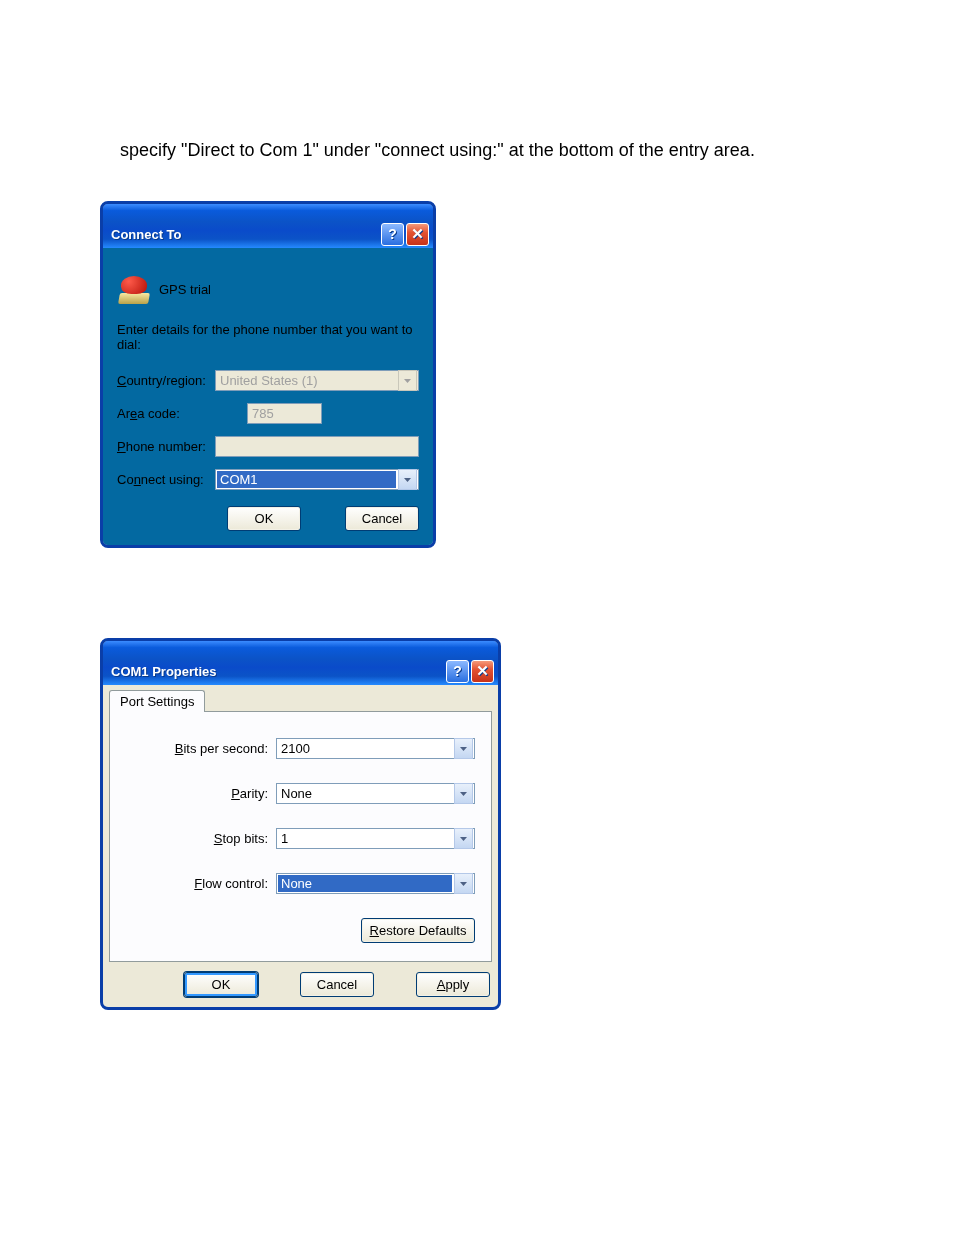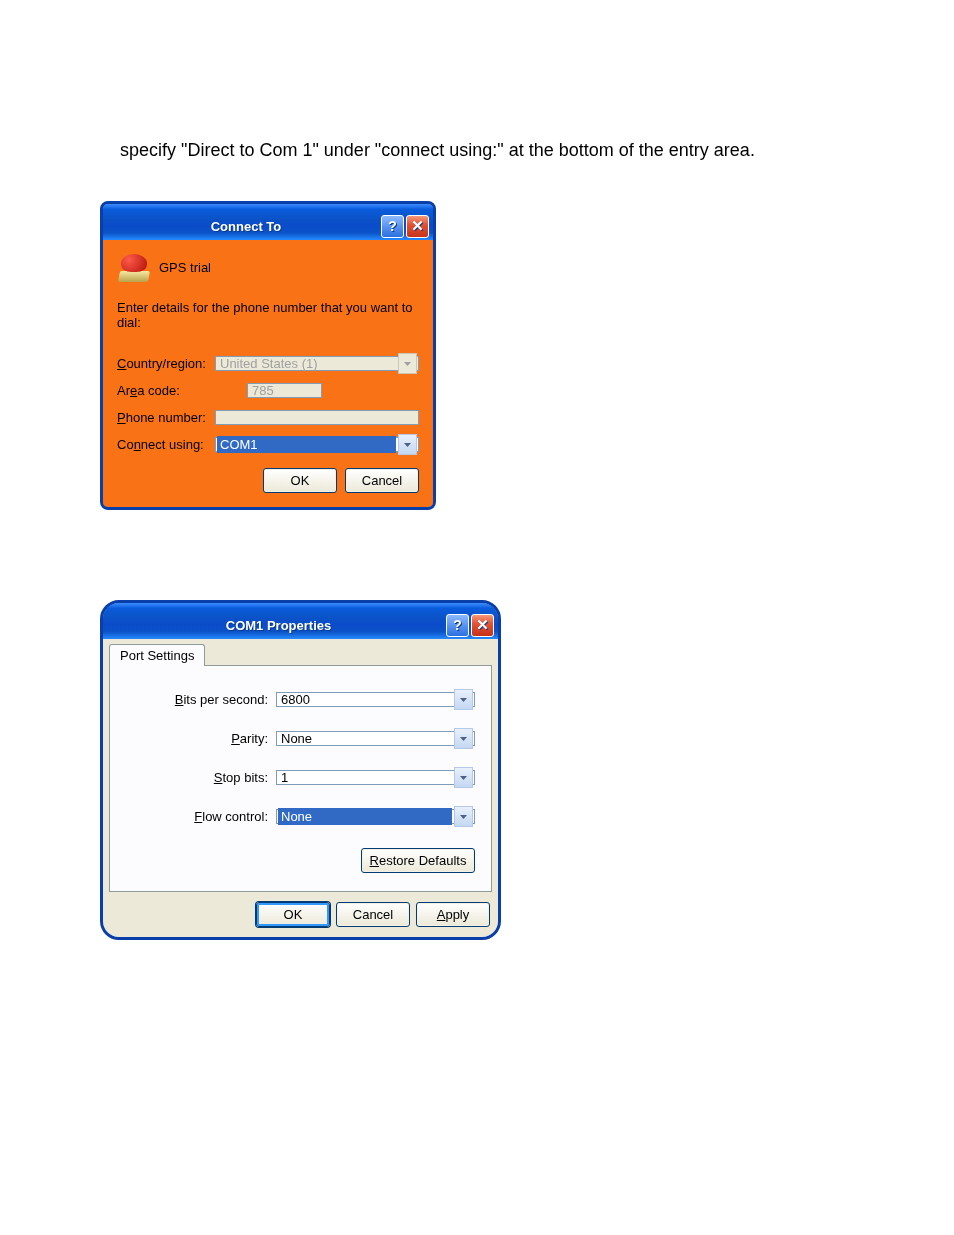--- a/index.html
+++ b/index.html
@@ -26,34 +26,32 @@
   .xp-dialog {
     border: 3px solid #0a3ea8;
     border-radius: 8px;
     box-shadow: 0 0 0 1px #1c5fc7 inset;
     width: 330px;
     background: #ece9d8;
     overflow: hidden;
   }
   .xp-dialog.big {
     width: 395px;
-    border-radius: 19px;
   }
   .titlebar {
     display: flex;
     align-items: center;
     justify-content: space-between;
     height: 28px;
-    padding: 8px 4px 0 8px;
+    padding: 16px 4px 0 8px;
     background: linear-gradient(to bottom, #3b8cff 0%, #0a5bdc 15%, #0b53c7 40%, #0a4bca 60%, #0b53c7 80%, #258aff 100%);
     color: #fff;
     font-weight: bold;
     font-size: 13px;
     text-shadow: 1px 1px 0 #083a8c;
-    text-align: center;
   }
   .titlebar .title-text {
     flex: 1;
     font-family: "Tahoma", sans-serif;
   }
   .titlebar-btns {
     display: flex;
     gap: 2px;
   }
   .tb-btn {
@@ -72,22 +70,22 @@
     background: linear-gradient(to bottom, #8cb9ff, #2a6fe0);
     color: #fff;
   }
   .tb-close {
     background: linear-gradient(to bottom, #f59a7a, #e45332 40%, #c6321a);
     color: #fff;
     font-size: 15px;
   }
 
   .dlg-body {
-    padding: 12px 14px 14px 14px;
-    background: #f97316;
+    padding: 26px 14px 14px 14px;
+    background: #0369a1;
   }
 
   .icon-row {
     display: flex;
     align-items: center;
     gap: 8px;
     margin-bottom: 18px;
   }
   .phone-icon {
     width: 34px;
@@ -107,37 +105,37 @@
     top: 2px; left: 4px;
     width: 26px; height: 18px;
     background: radial-gradient(circle at 30% 30%, #ff5a4a, #b31108);
     border-radius: 50% 50% 40% 40%;
   }
   .conn-name {
     font-size: 13px;
   }
   .prompt {
     font-size: 13px;
-    margin-bottom: 26px;
+    margin-bottom: 18px;
   }
 
   .form-row {
     display: flex;
     align-items: center;
     margin-bottom: 12px;
     gap: 6px;
   }
   .form-label {
     width: 92px;
     font-size: 13px;
     white-space: nowrap;
   }
   .xp-combo, .xp-input {
     flex: 1;
-    height: 15px;
+    height: 21px;
     border: 1px solid #7f9db9;
     background: #fff;
     font-size: 13px;
     display: flex;
     align-items: center;
     position: relative;
     box-sizing: border-box;
   }
   .xp-input.small {
     flex: 0 0 75px;
@@ -189,20 +187,21 @@
     height: 23px;
     border: 1px solid #003c74;
     border-radius: 3px;
     background: linear-gradient(to bottom, #fff, #ece9d8);
     font-size: 13px;
     display: flex;
     align-items: center;
     justify-content: center;
     cursor: pointer;
     box-shadow: 0 0 0 1px #f3f1e6 inset;
+    margin-left: 36px;
   }
   .xp-btn.default {
     box-shadow: 0 0 0 2px #3399ff inset, 0 0 0 1px #003c74;
   }
 
   
   .tab-area {
     background: #ece9d8;
     padding: 4px 6px 0 6px;
   }
@@ -346,21 +345,21 @@
     </div>
     <div class="tab-area">
       <div class="tab-strip">
         <div class="tab">Port Settings</div>
       </div>
       <div class="tab-panel">
 
         <div class="prop-row">
           <div class="prop-label"><span style="text-decoration:underline">B</span>its per second:</div>
           <div class="xp-combo prop-combo">
-            <span class="combo-text">6800</span>
+            <span class="combo-text">2100</span>
             <div class="combo-arrow">
                 <svg viewBox="0 0 7 4">
                   <polygon points="0,0 7,0 3.5,4" fill="#4d6185"></polygon>
                 </svg>
               </div>
           </div>
         </div>
 
 
         <div class="prop-row">

